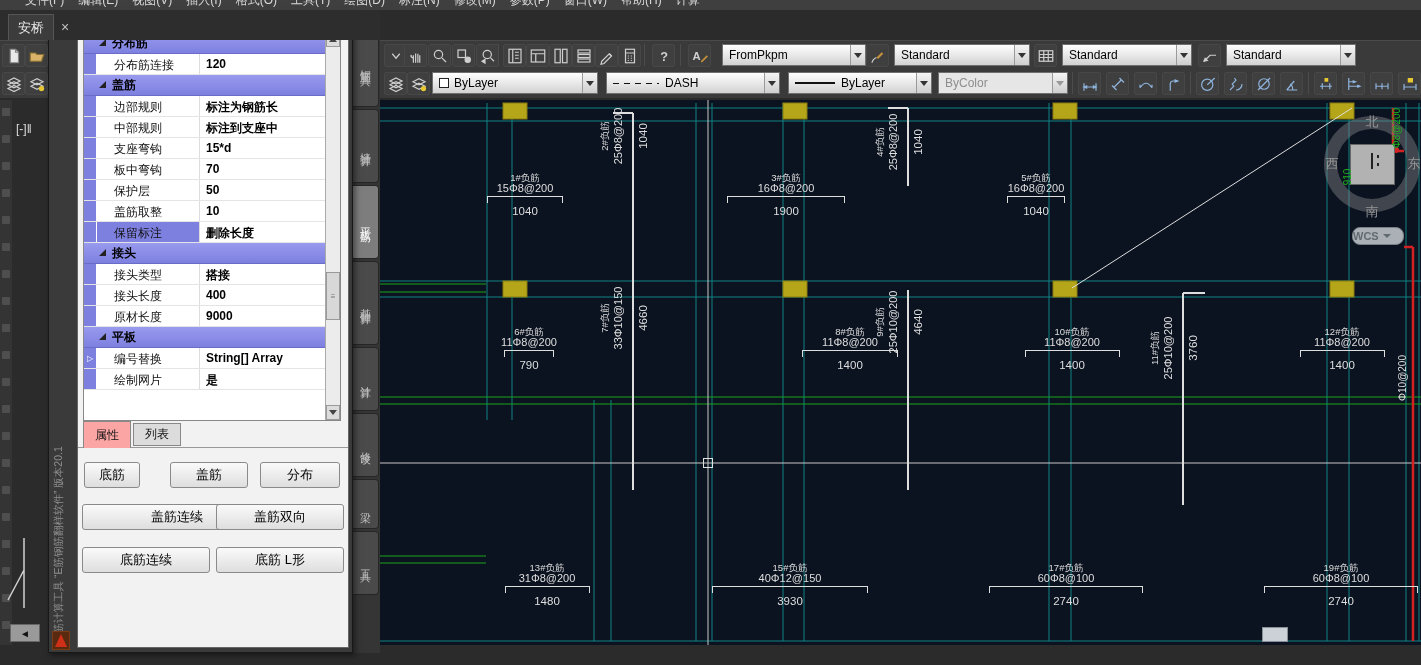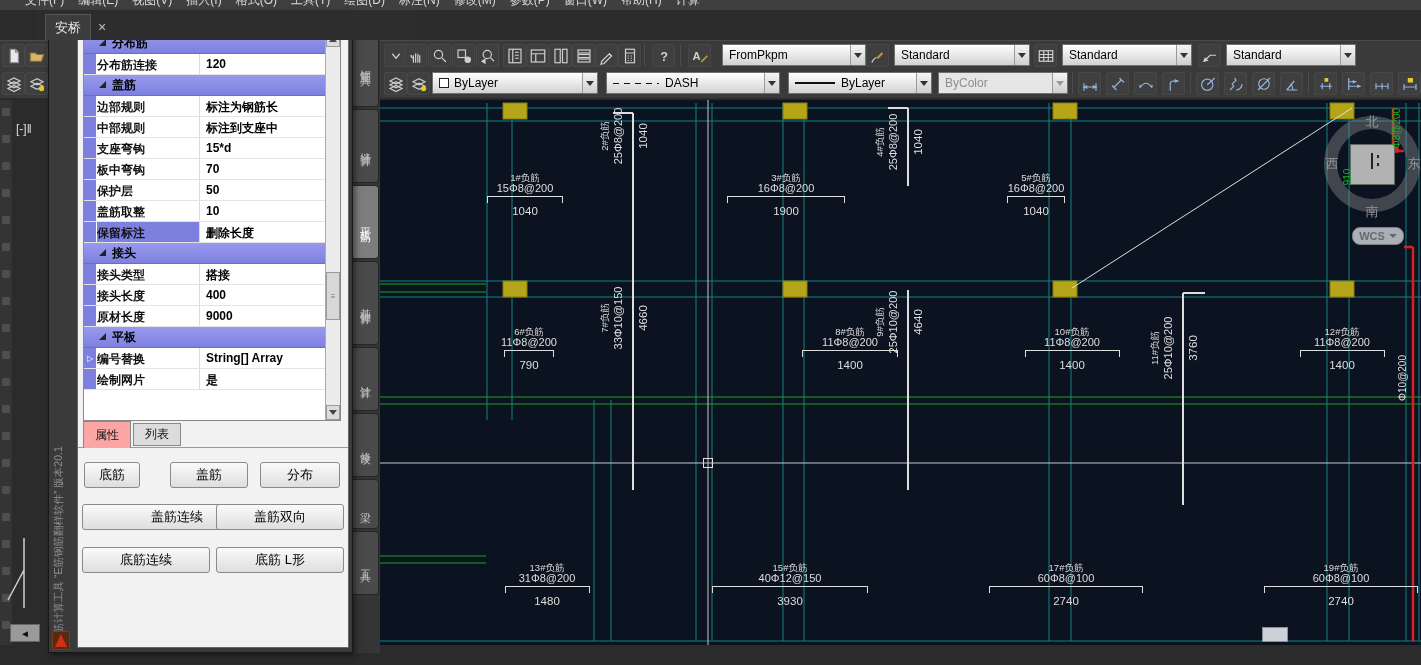--- a/index.html
+++ b/index.html
@@ -4,21 +4,21 @@
 <style>
   * { margin:0; padding:0; box-sizing:border-box; }
   html,body { width:1421px; height:665px; overflow:hidden; background:#2b2b2b;
     font-family:"Liberation Sans", sans-serif; }
   #root { position:relative; width:1421px; height:665px; background:#2b2b2b; overflow:hidden; }
 
   
   #menubar { position:absolute; left:0; top:0; width:100%; height:10px; background:#3f3f3f;
     overflow:hidden; display:flex; gap:14px; padding-left:25px; z-index:6; }
   .menu-item { font-size:12px; color:#d8d8d8; line-height:18px; margin-top:-9px; white-space:nowrap; }
-  #tabrow { position:absolute; left:0; top:10px; width:100%; height:30px; background:#2d2d2d; z-index:30; width:380px;margin-left:37px;}
+  #tabrow { position:absolute; left:0; top:10px; width:100%; height:30px; background:#2d2d2d; z-index:30; width:380px;}
   #doc-tab { position:absolute; left:8px; top:4px; width:46px; height:26px; background:#3c3c3c;
     border:1px solid #555; border-bottom:none; color:#e8e8e8; font-size:13px;
     display:flex; align-items:center; justify-content:center; }
   #doc-close { position:absolute; left:56px; top:6px; width:18px; height:22px; color:#c0c0c0;
     font-size:14px; display:flex; align-items:center; justify-content:center; }
 
   .toolbar { position:absolute; left:0; width:100%; height:29px; background:#3a3a3a; z-index:5; }
   #tb1 { top:40px; border-top:1px solid #4a4a4a; }
   #tb2 { top:69px; border-bottom:2px solid #2a2a2a; height:31px; }
   .tbi { position:absolute; top:3px; width:23px; height:23px; display:flex; align-items:center;
@@ -65,22 +65,22 @@
     background:#fff; overflow:hidden; }
   #pg-rows { position:absolute; left:0; top:1px; right:15px; bottom:0; }
   .pgg { display:flex; align-items:center; height:21px;
     background:linear-gradient(#989aee,#7e80e0); border-bottom:1px solid #6a6cc8;
     font-weight:bold; font-size:12px; color:#000; }
   .pgg .tri { width:0; height:0; border-bottom:7px solid #222; border-left:7px solid transparent;
     margin:0 6px 2px 15px; }
   .pgr { display:flex; height:21px; border-bottom:1px solid #e4e4e4; background:#fff; }
   .pgs { width:13px; background:#7e80e0; border-right:1px solid #fff; color:#fff; font-size:8px;
     display:flex; align-items:center; justify-content:center; }
-  .pgl { width:103px; padding:3px 2px 0 0; font-size:12px; color:#111; border-right:1px solid #dcdcdc;
-    white-space:nowrap; overflow:hidden;font-weight:bold; }
+  .pgl { width:103px; padding:3px 2px 0 17px; font-size:12px; color:#111; border-right:1px solid #dcdcdc;
+    white-space:nowrap; overflow:hidden; }
   .pgv { flex:1; padding:3px 2px 0 6px; font-size:12px; font-weight:bold; color:#000;
     white-space:nowrap; overflow:hidden; }
   .pgr.sel .pgl { background:#7e80e0; }
   #pg-scroll { position:absolute; right:0; top:0; bottom:0; width:15px; background:#ececec;
     border-left:1px solid #aaa; }
   .sarr { position:absolute; left:0; width:14px; height:15px; background:#dcdcdc; border:1px solid #9a9a9a;
     display:flex; align-items:center; justify-content:center; }
   .sarr i { width:0; height:0; border-left:4px solid transparent; border-right:4px solid transparent; }
   .sarr.up { top:0; } .sarr.up i { border-bottom:5px solid #444; }
   .sarr.dn { bottom:0; } .sarr.dn i { border-top:5px solid #444; }
@@ -124,21 +124,21 @@
   #compass-ring { position:absolute; left:944px; top:16px; width:96px; height:96px; border-radius:50%;
     border:13px solid rgba(130,130,135,.45); }
   #compass-square { position:absolute; left:970px; top:44px; width:45px; height:41px; background:#b2b2b2;
     border:1px solid #666; }
   #compass-square .m1 { position:absolute; left:20px; top:8px; width:2px; height:16px; background:#222; }
   #compass-square .m2 { position:absolute; left:26px; top:10px; width:2px; height:3px; background:#222; }
   #compass-square .m3 { position:absolute; left:26px; top:18px; width:2px; height:3px; background:#222; }
   .cdir { position:absolute; color:#979797; font-size:13px; transform:translate(-50%,-50%); }
   #wcs { position:absolute; left:972px; top:127px; width:52px; height:18px; background:#aab0b6;
     border:1px solid #7a8086; border-radius:8px; color:#636b72; font-size:11px; font-weight:bold;
-    display:flex; align-items:center; justify-content:center; gap:4px; }
+    display:flex; align-items:center; justify-content:flex-start; gap:4px; }
   #wcs i { width:0; height:0; border-left:4px solid transparent; border-right:4px solid transparent;
     border-top:4px solid #636b72; }
   #hscroll-frag { position:absolute; left:882px; top:527px; width:26px; height:15px; background:#ccd1d7;
     border:1px solid #888f96; }
 
   
   #cmdbar { position:absolute; left:0; top:667px; width:100%; height:20px;
     background:linear-gradient(#bcbcbc,#9d9d9d); z-index:10; display:flex; align-items:center; }
   #cmd-icon { width:14px; height:14px; margin-left:3px; background:#8a8a8a; border:1px solid #666;
     background-image:radial-gradient(#555 1px, transparent 1px); background-size:4px 4px; }

